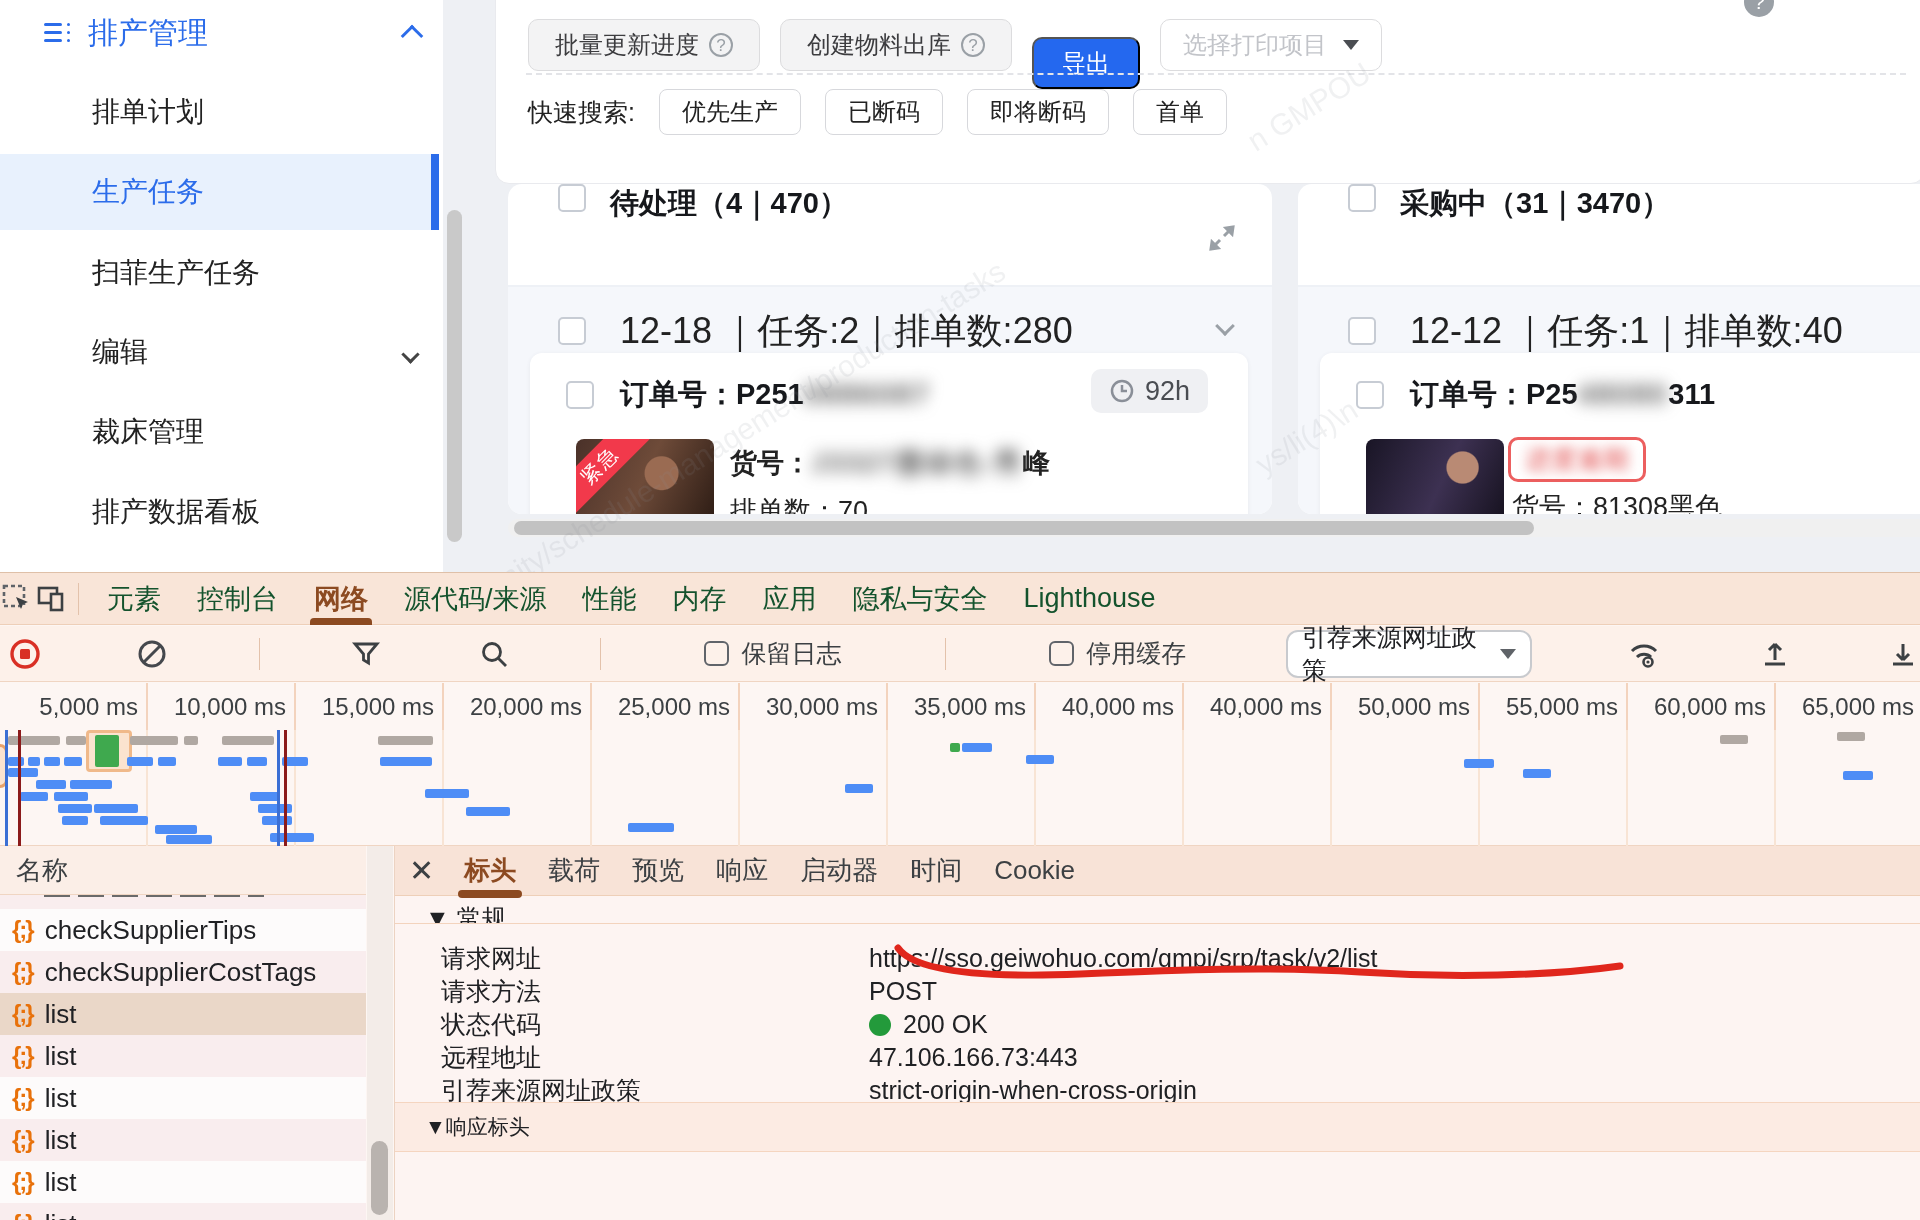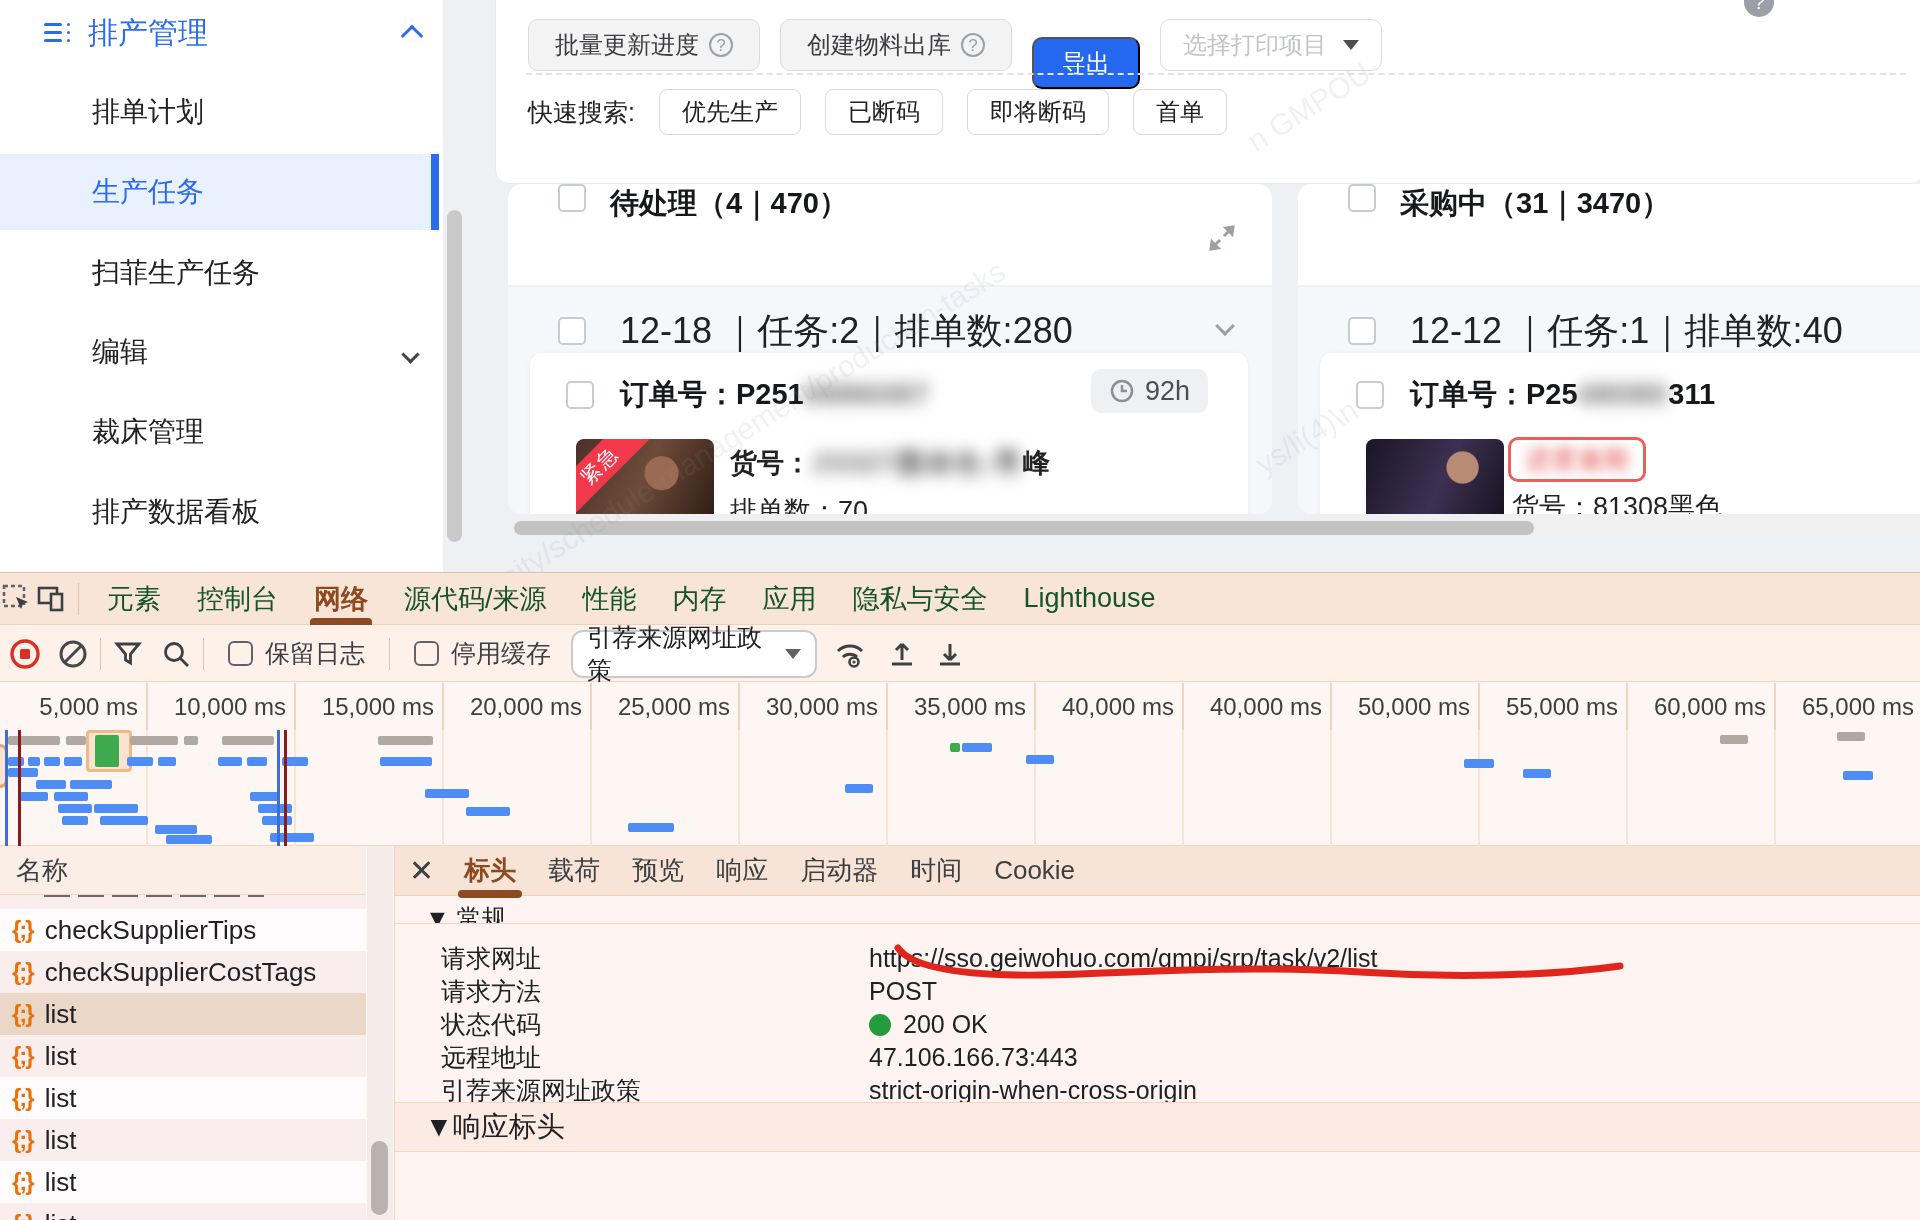--- a/index.html
+++ b/index.html
@@ -75,21 +75,21 @@
 
   
   #devtools { position:absolute; left:0; top:572px; width:1920px; height:648px; background:#fdf6f3; border-top:1px solid #dfc0a8; }
   #dt-tabs { position:absolute; left:0; top:0; width:1920px; height:52px; background:#f9e5d8; border-bottom:1px solid #eecfb8; display:flex; align-items:center; }
   .dt-icon-btn { width:34px; height:34px; display:flex; align-items:center; justify-content:center; cursor:pointer; flex:none; }
   .vsep { width:1px; height:32px; background:#e3c2ab; margin:0 10px; flex:none; }
   .dt-tab { font-size:27px; color:#14532d; padding:0 18px; height:52px; display:flex; align-items:center; position:relative; cursor:pointer; white-space:nowrap; }
   .dt-tab.sel { color:#8c4a21; font-weight:bold; }
   .dt-tab.sel::after { content:""; position:absolute; left:14px; right:14px; bottom:0; height:7px; background:#8c4a21; border-radius:4px 4px 0 0; }
 
-  #dt-toolbar { position:absolute; left:0; top:53px; width:1920px; height:56px; background:#fdf1ea; border-bottom:1px solid #f0d5c2; display:flex; align-items:center; }
+  #dt-toolbar { position:absolute; left:0; top:53px; width:1920px; height:56px; background:#fdf1ea; border-bottom:1px solid #f0d5c2; display:flex; align-items:center;justify-content:space-between; }
   .dt-check { display:flex; align-items:center; gap:12px; font-size:25px; color:#3c4043; margin:0 14px; cursor:pointer; }
   .dt-cb { width:25px; height:25px; border:2px solid #60646a; border-radius:6px; background:transparent; }
   #throttle { display:flex; align-items:center; justify-content:space-between; width:246px; height:48px; background:#fff; border:2px solid #c8cace; border-radius:12px; font-size:25px; color:#202124; padding:0 14px; margin-left:6px; cursor:pointer; }
   .tcaret { width:0; height:0; border-left:8px solid transparent; border-right:8px solid transparent; border-top:10px solid #5f6368; }
 
   #dt-ruler { position:absolute; left:0; top:110px; width:1920px; height:47px; }
   .ruler-cell { position:absolute; top:0; height:47px; border-right:2px solid #f3d3bd; }
   .ruler-label { position:absolute; right:8px; top:10px; font-size:24px; color:#3c4043; white-space:nowrap; }
   #dt-waterfall { position:absolute; left:0; top:157px; width:1920px; height:116px; border-bottom:1px solid #f0d5c2; }
   .wf-grid { position:absolute; top:0; height:116px; border-right:2px solid #f8e4d4; }
@@ -116,21 +116,21 @@
   .d-tab { font-size:26px; color:#3c4043; padding:0 16px; height:50px; display:flex; align-items:center; position:relative; cursor:pointer; }
   .d-tab.sel { color:#8c4a21; font-weight:bold; }
   .d-tab.sel::after { content:""; position:absolute; left:10px; right:10px; bottom:-2px; height:8px; background:#8c4a21; border-radius:5px; }
   #general-clip { height:28px; overflow:hidden; border-bottom:1px solid #f3d3bd; position:relative; }
   #general-clip .gc-text { position:absolute; left:30px; top:6px; font-size:25px; color:#202124; }
   .kv-row { display:flex; align-items:center; height:33px; margin-top:0; }
   .kv-key { width:474px; padding-left:46px; font-size:25px; color:#202124; flex:none; }
   .kv-val { font-size:25px; color:#202124; display:flex; align-items:center; gap:12px; }
   .status-dot { width:22px; height:22px; border-radius:50%; background:#239a3b; display:inline-block; }
   #kv-wrap { padding-top:18px; }
-  #resp-band { position:absolute; left:0; top:256px; width:1526px; height:50px; background:#fcebe3; border-top:1px solid #f5d5c0; border-bottom:1px solid #f5d5c0; display:flex; align-items:center; padding-left:30px; font-size:28px; color:#202124; }
+  #resp-band { position:absolute; left:0; top:256px; width:1526px; height:50px; background:#fcebe3; border-top:1px solid #f5d5c0; border-bottom:1px solid #f5d5c0; display:flex; align-items:center; padding-left:30px; font-size:21px; color:#202124; }
   #red-underline { position:absolute; left:495px; top:96px; pointer-events:none; z-index:9; }
 </style>
 </head>
 <body>
 
 <div id="app">
   <div id="wm-layer">
       <span class="watermark" style="left: 380px; top: 430px;">gmp-unity/schedule-management/production-tasks</span>
       <span class="watermark" style="left: 1240px; top: 90px;">n GMPOU</span>
       <span class="watermark" style="left: 1250px; top: 420px;">ys/li(4)\n</span>

